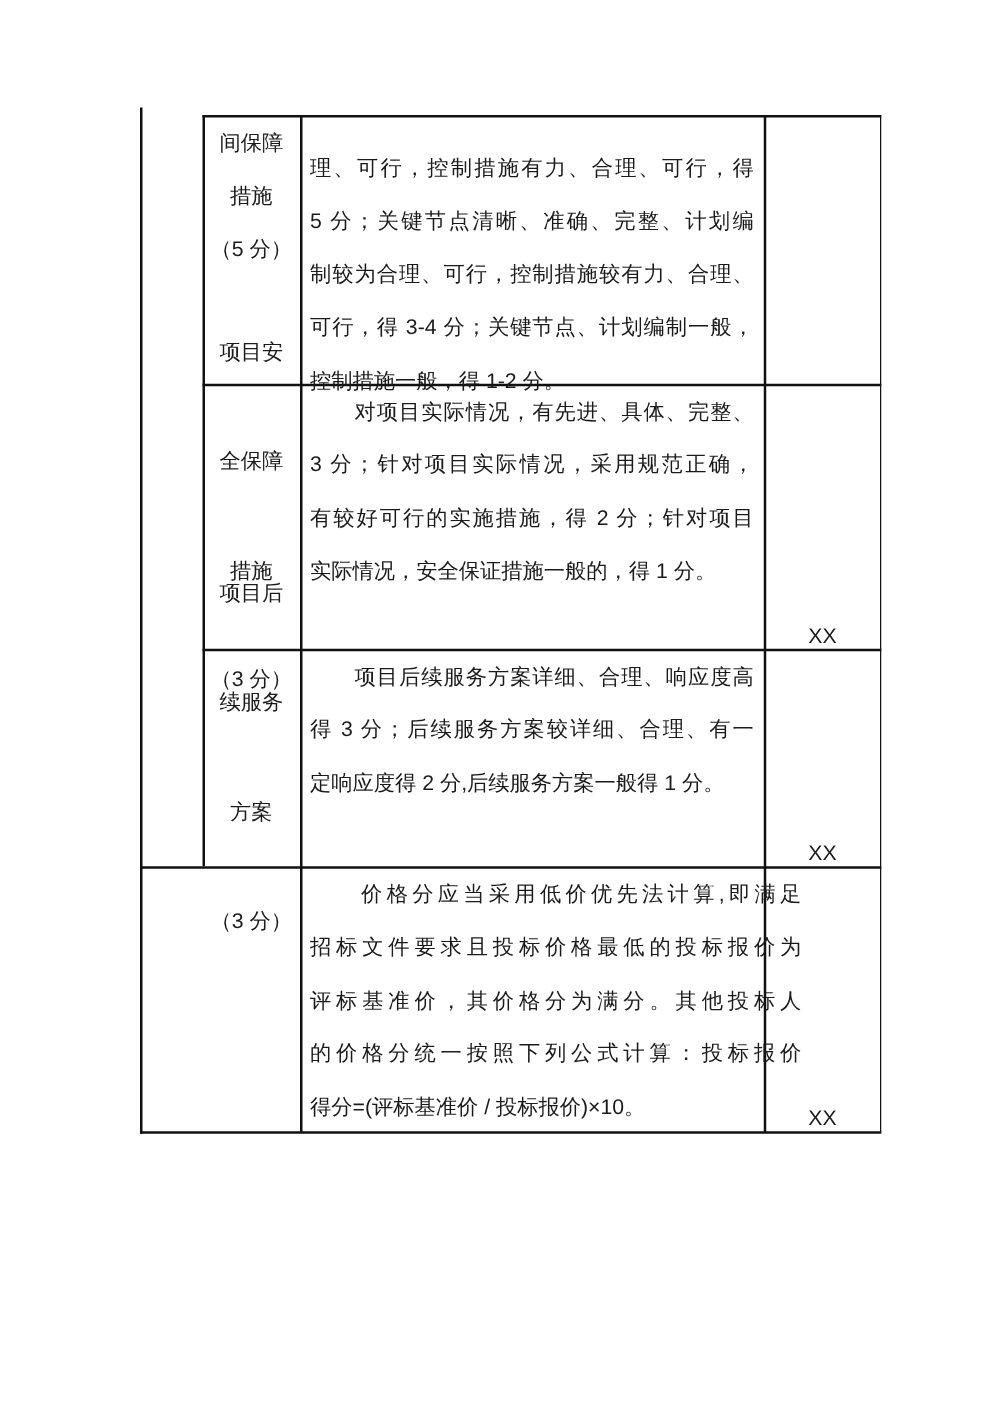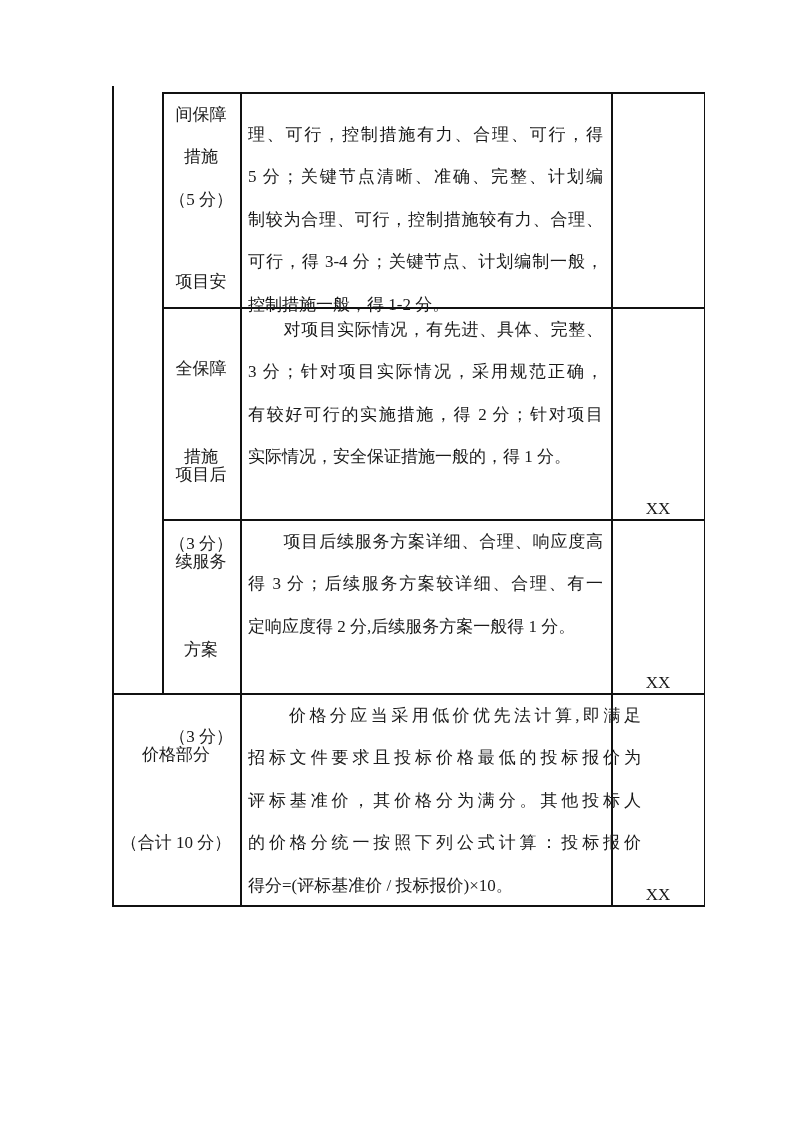--- a/index.html
+++ b/index.html
@@ -1,21 +1,21 @@
 <!DOCTYPE html>
 <html><head>
 <meta charset="utf-8">
 <style>
   html, body { margin: 0; padding: 0; background: #ffffff; }
   .doc {
     position: relative;
     width: 793px;
     height: 1122px;
     background: #ffffff;
-    font-family: Liberation Serif, serif;
+    font-family: Liberation Sans, sans-serif;
     color: #1a1a1a;
     font-size: 17px;
     overflow: hidden;
   }
   .cell { position: absolute; box-sizing: border-box; }
   .tl { line-height: 42.4px; height: 42.4px; white-space: nowrap; }
   
   .desc { padding: 2px 8px 0 8px; }
   .desc .tl { text-align: justify; text-align-last: justify; white-space: normal; }
   .desc .tl:last-child { text-align-last: left; }
@@ -88,24 +88,20 @@
     </div>
   <div class="cell desc" style="left:240px; top:519px; width:371px; height:174px;">
       <div class="tl">　　项目后续服务方案详细、合理、响应度高</div>
       <div class="tl">得 3 分；后续服务方案较详细、合理、有一</div>
       <div class="tl">定响应度得 2 分,后续服务方案一般得 1 分。</div>
     </div>
   <div class="cell score" style="left:611px; top:519px; width:94px; height:174px;">
     <span>XX</span>
   </div>
 
-  <div class="cell crit crit-mid" style="left:112px; top:693px; width:128px; height:212px;">
-      <div class="tl">价格部分</div>
-      <div class="tl">（合计 10 分）</div>
-    </div>
   <div class="cell desc" style="left:240px; top:693px; width:409px; height:212px;">
       <div class="tl">　　价格分应当采用低价优先法计算,即满足</div>
       <div class="tl">招标文件要求且投标价格最低的投标报价为</div>
       <div class="tl">评标基准价，其价格分为满分。其他投标人</div>
       <div class="tl">的价格分统一按照下列公式计算：投标报价</div>
       <div class="tl">得分=(评标基准价 / 投标报价)×10。</div>
     </div>
   <div class="cell score" style="left:611px; top:693px; width:94px; height:212px;">
     <span>XX</span>
   </div>

